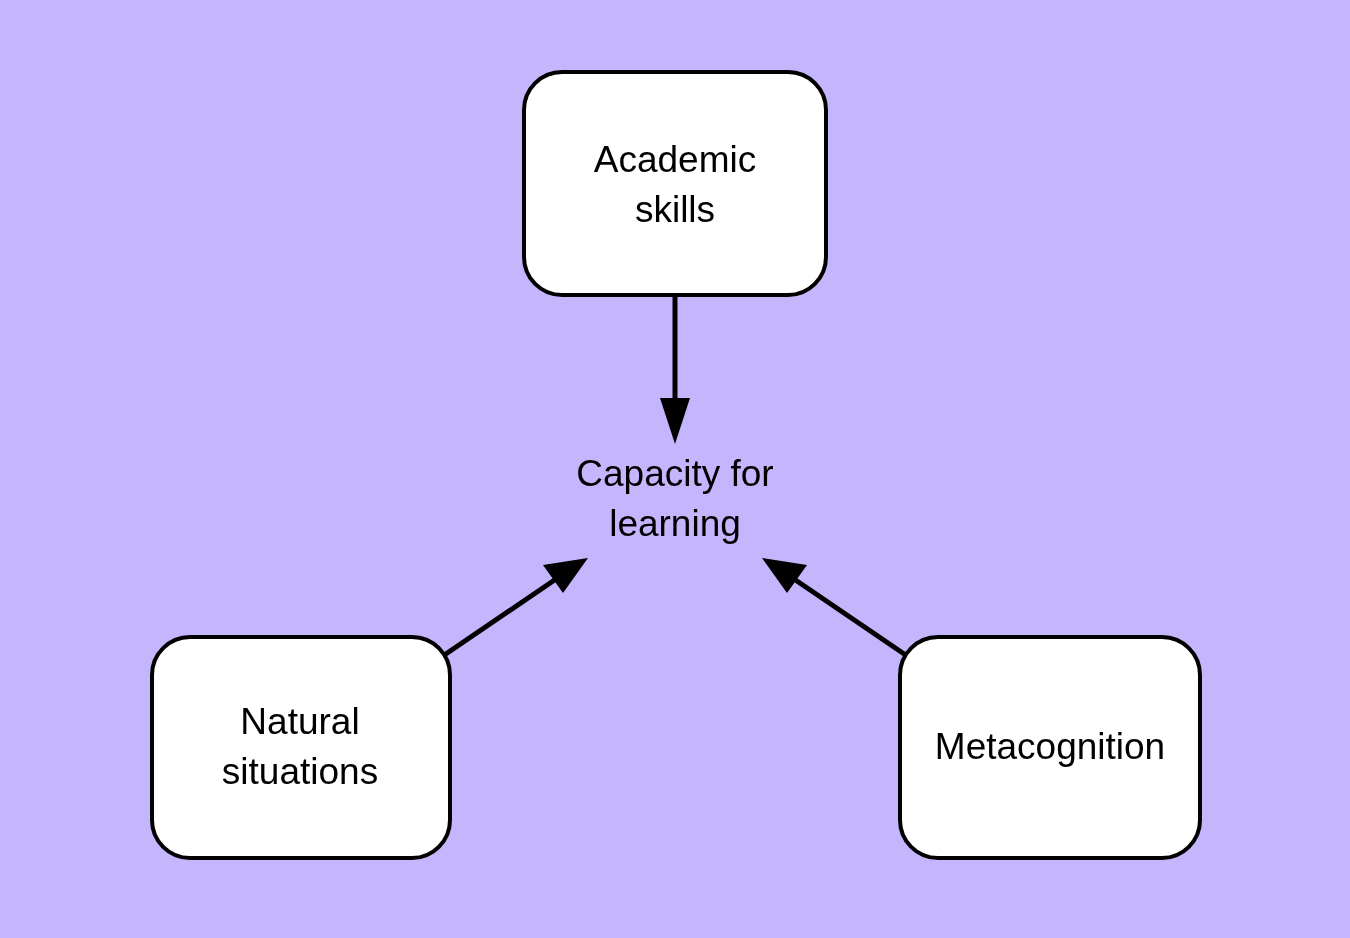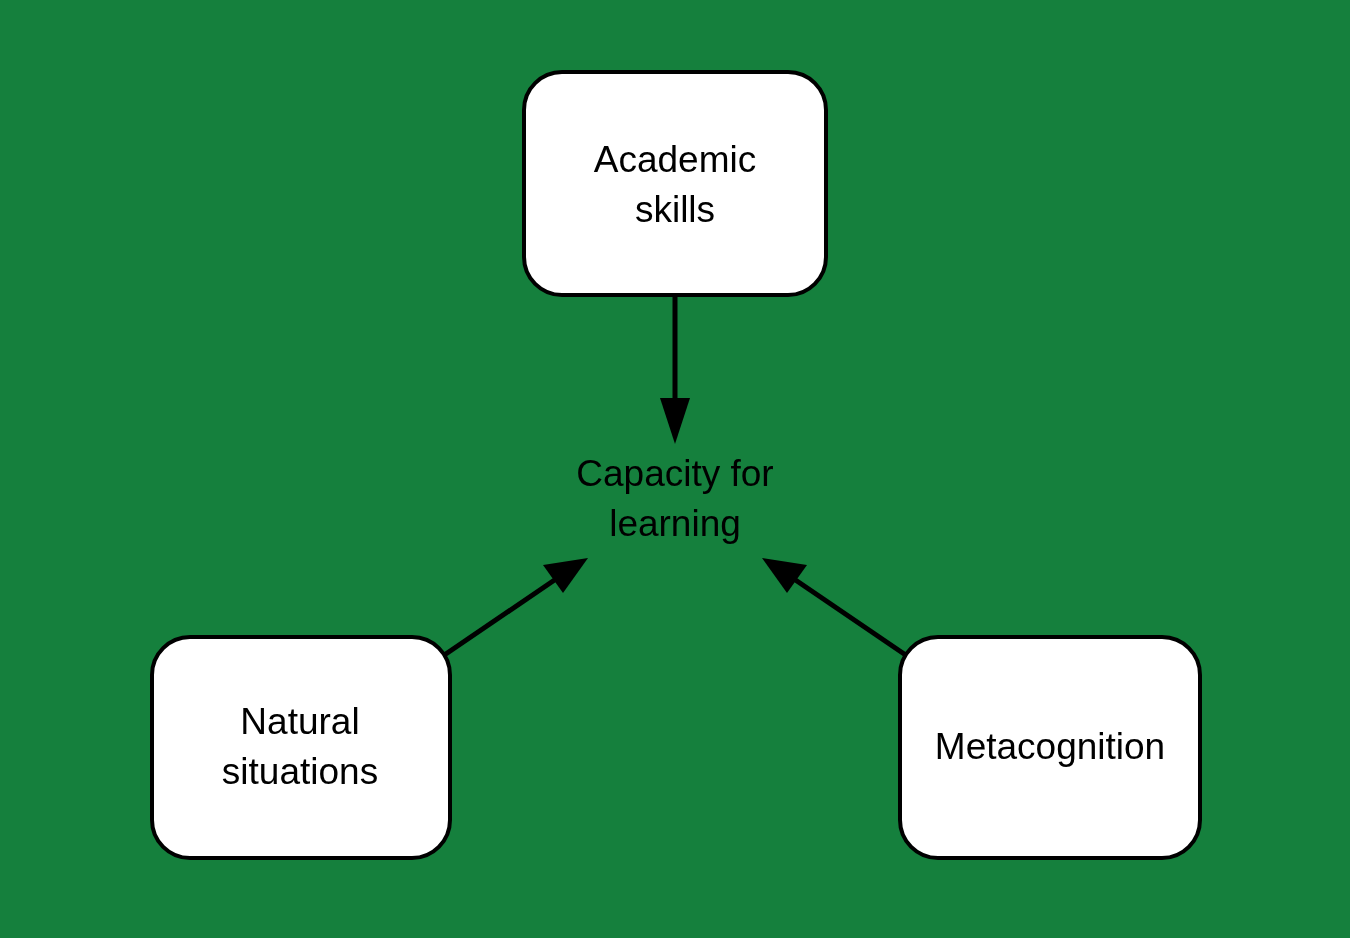--- a/index.html
+++ b/index.html
@@ -9,21 +9,21 @@
     background: #ffffff;
   }
   body {
     font-family: "Liberation Sans", sans-serif;
     -webkit-font-smoothing: antialiased;
   }
   #canvas {
     position: relative;
     width: 1350px;
     height: 938px;
-    background: #15803d;
+    background: #c4b5fd;
     overflow: hidden;
   }
   #diagram-svg {
     position: absolute;
     left: 0;
     top: 0;
     width: 1350px;
     height: 938px;
     display: block;
   }

